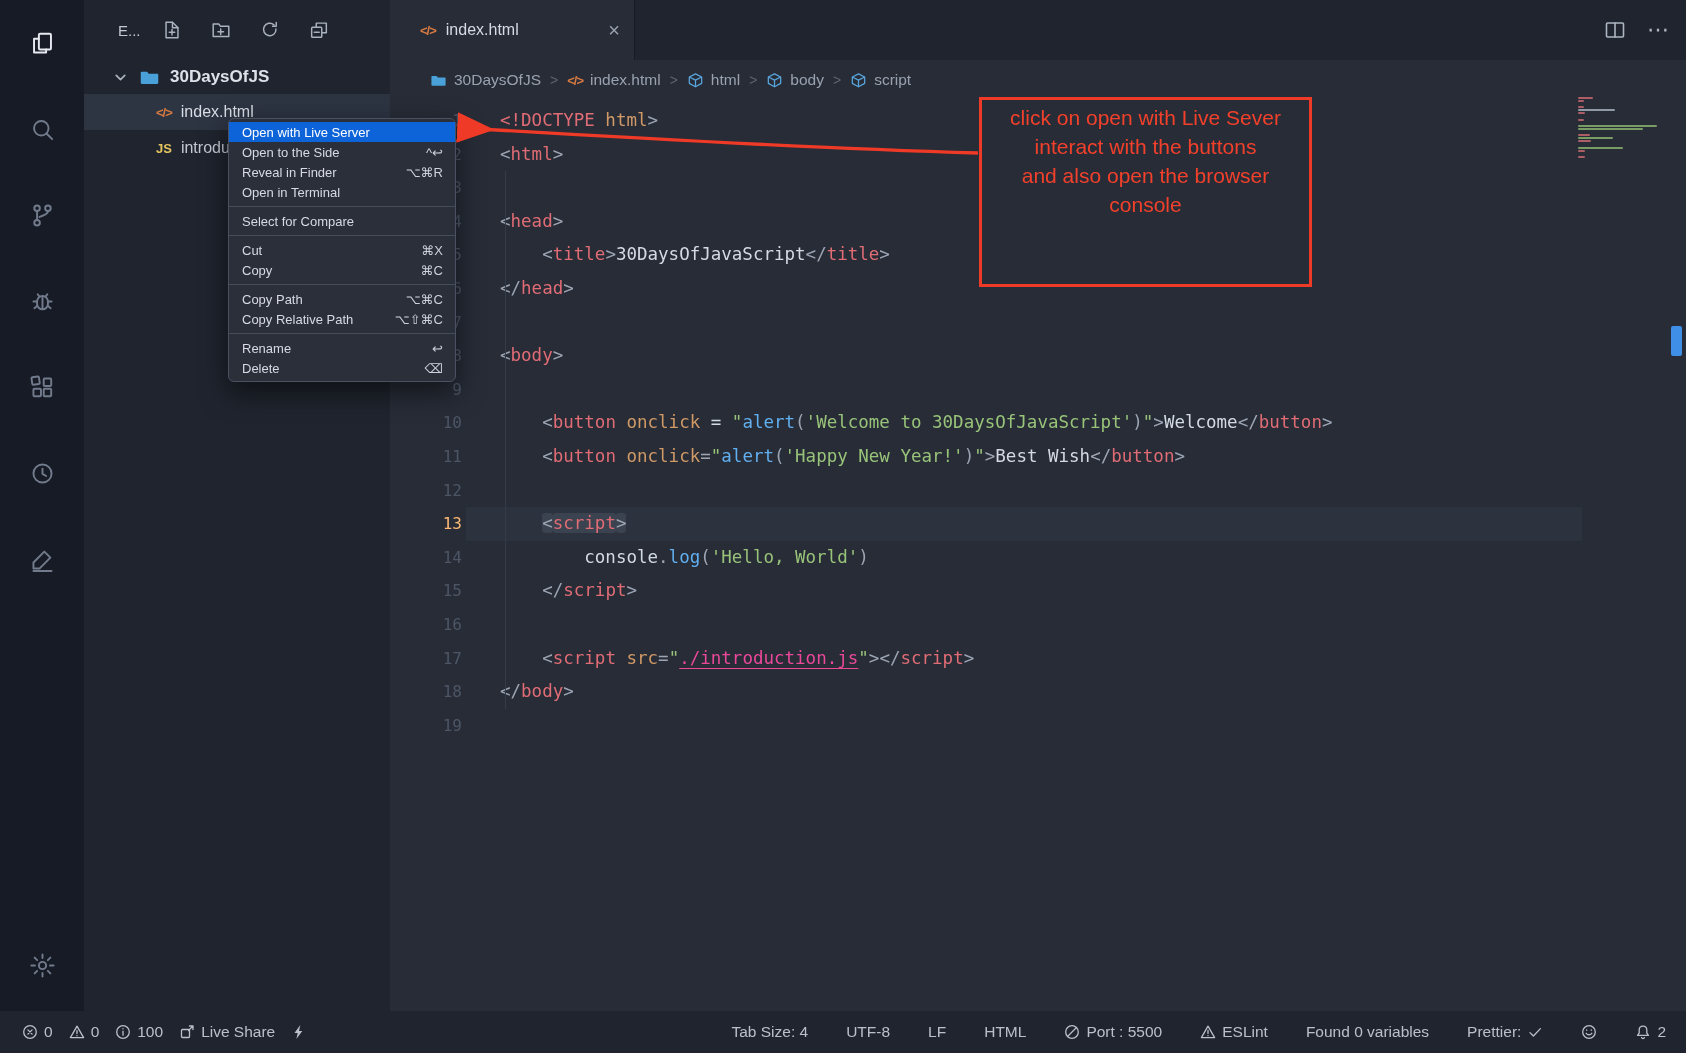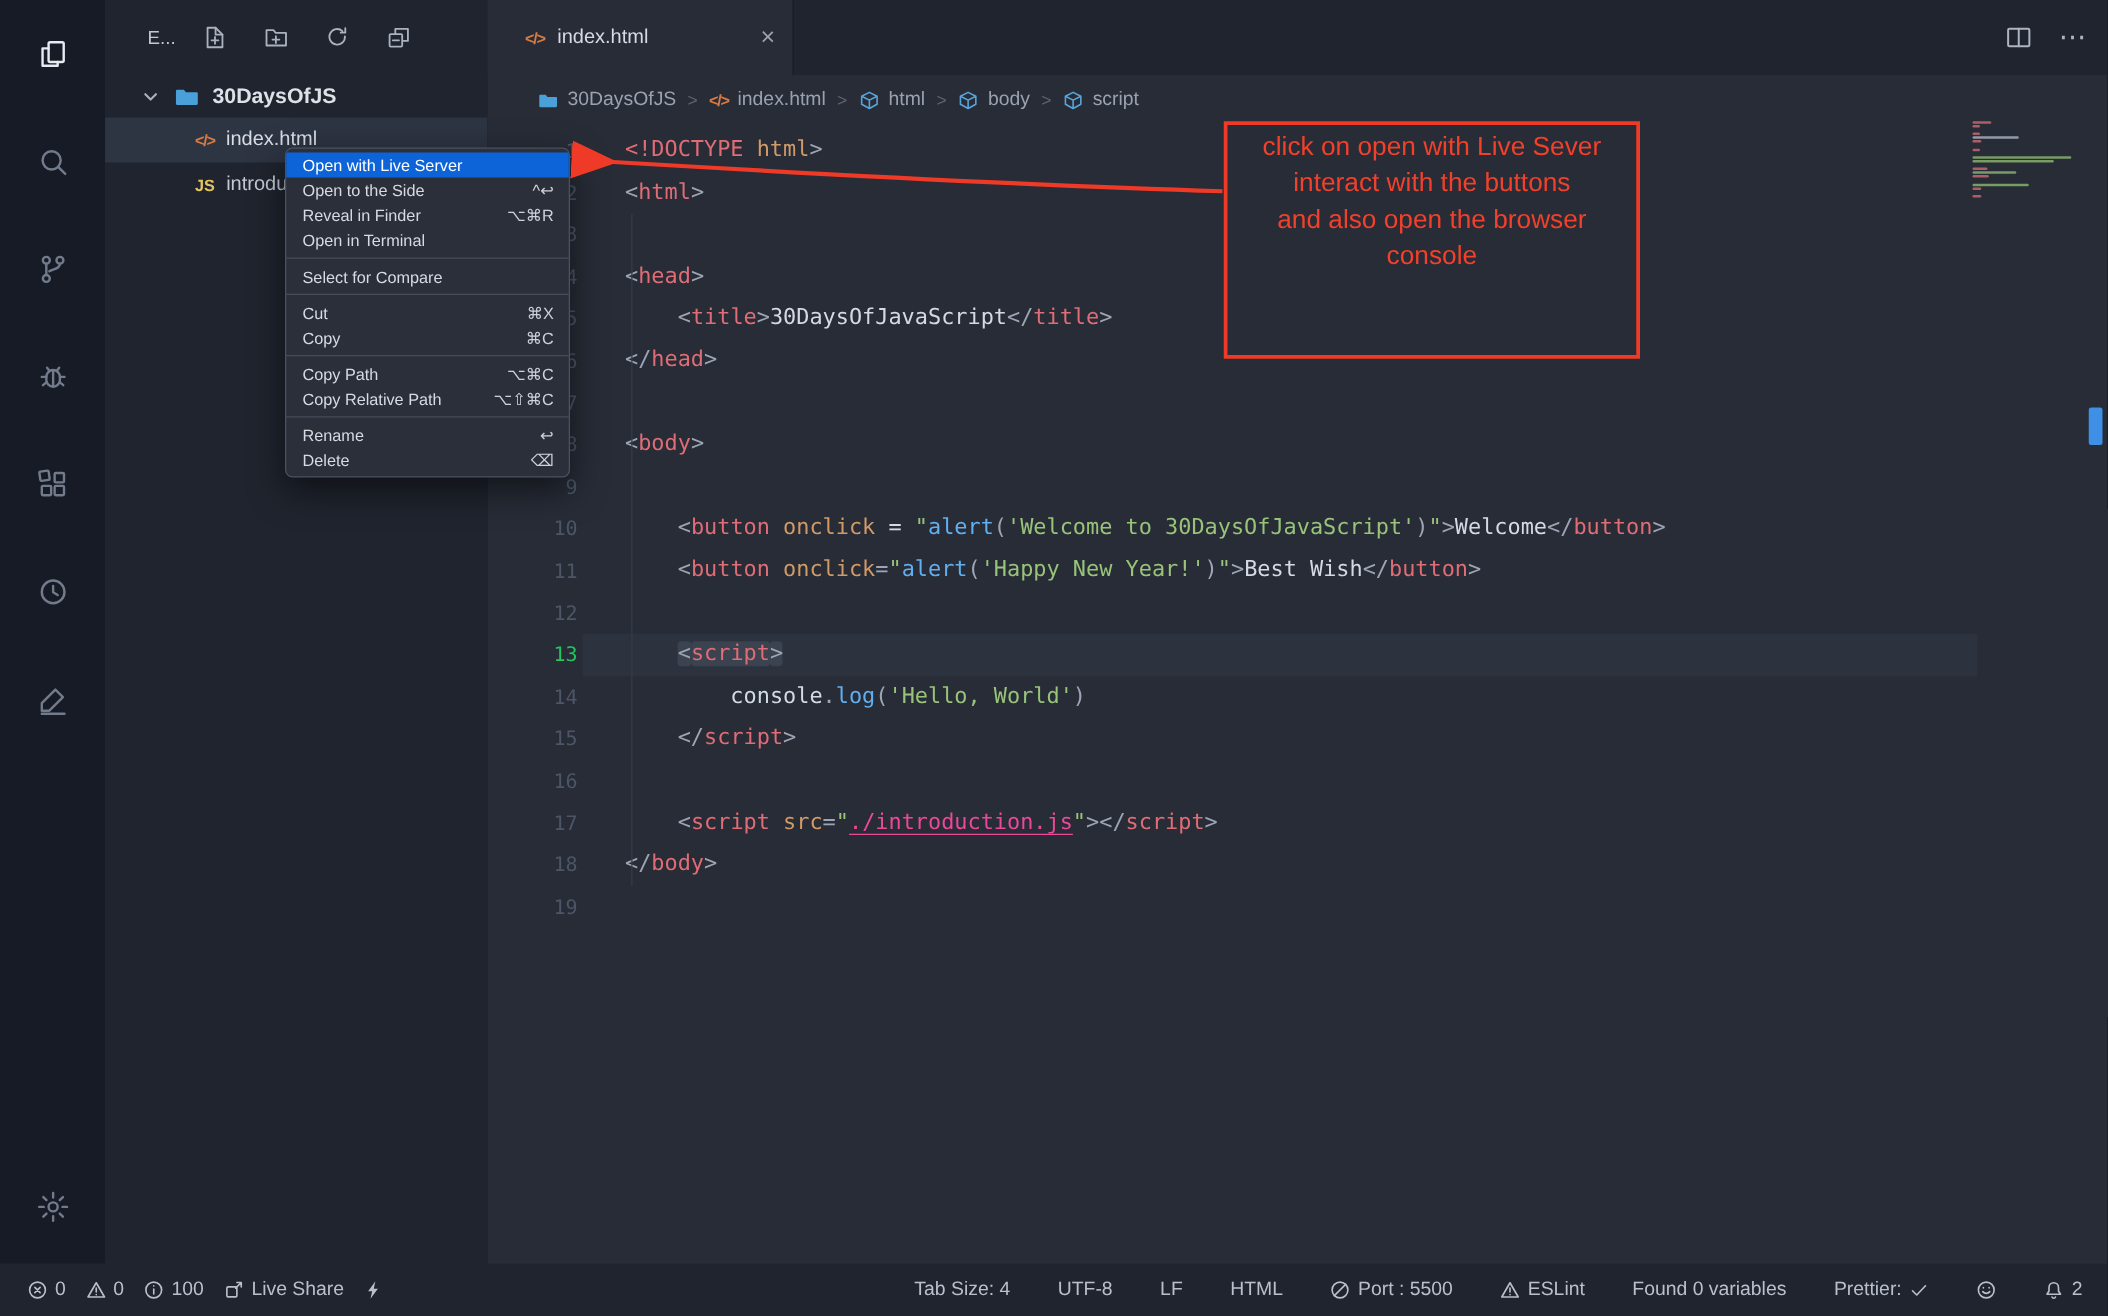--- a/index.html
+++ b/index.html
@@ -46,21 +46,21 @@
   .crumb{display:flex;align-items:center;gap:7px;cursor:pointer;}
   .crumb .icon svg{width:17px;height:17px;}
   .crumb-sep{color:#5d6573;margin:0 9px;font-size:14px;}
 
   #code{position:absolute;left:0;right:0;top:100px;bottom:0;padding-top:4px;}
   .code-row{position:relative;display:flex;height:33.6px;}
   .code-row::before{content:"";position:absolute;left:76px;right:104px;top:0;bottom:0;background:transparent;}
   .code-row.active::before{background:#2d333e;}
   .gutter{position:relative;width:72px;text-align:right;color:#4d5666;
           font:16px/33.6px "DejaVu Sans Mono", monospace;}
-  .code-row.active .gutter{color:#22c55e;}
+  .code-row.active .gutter{color:#fdba74;}
   .code-text{position:relative;padding-left:38px;font:17.5px/33.6px "DejaVu Sans Mono", monospace;white-space:pre;color:#abb2bf;}
   .tk-tag{color:#e06c75;} .tk-attr{color:#d19a66;} .tk-str{color:#98c379;} .tk-fn{color:#61afef;}
   .tk-txt{color:#d4dae3;} .tk-pun{color:#9da5b4;} .tk-ws{}
   .tk-lnk{color:#ec4899;text-decoration:underline;text-underline-offset:4px;}
   .tk-h{background:#3b4350;border-radius:3px;}
   #indent-guide{position:absolute;left:115px;top:171px;width:1px;height:538px;background:#353c49;}
 
   #minimap{position:absolute;left:1578px;top:97px;width:92px;}
   .mm-row{height:2px;margin-bottom:1.1px;border-radius:1px;opacity:.8;}
   #scroll-marker{position:absolute;left:1671px;top:326px;width:11px;height:30px;background:#3f8fe6;border-radius:2px;}

